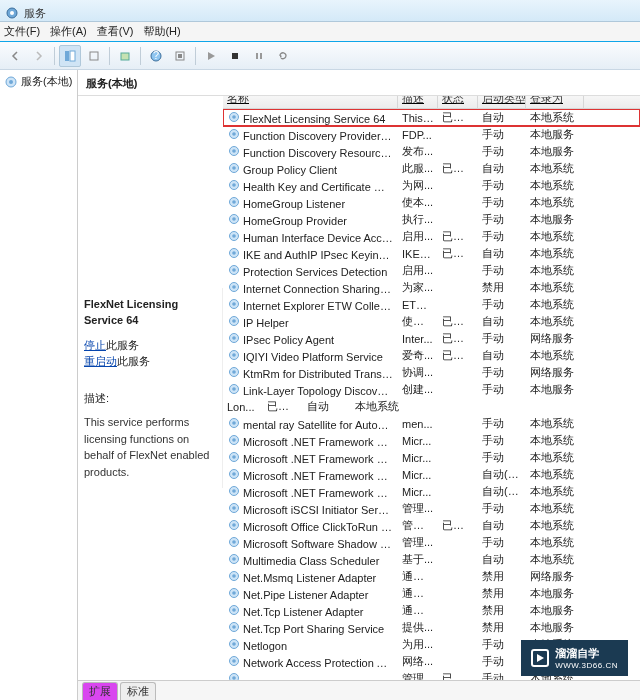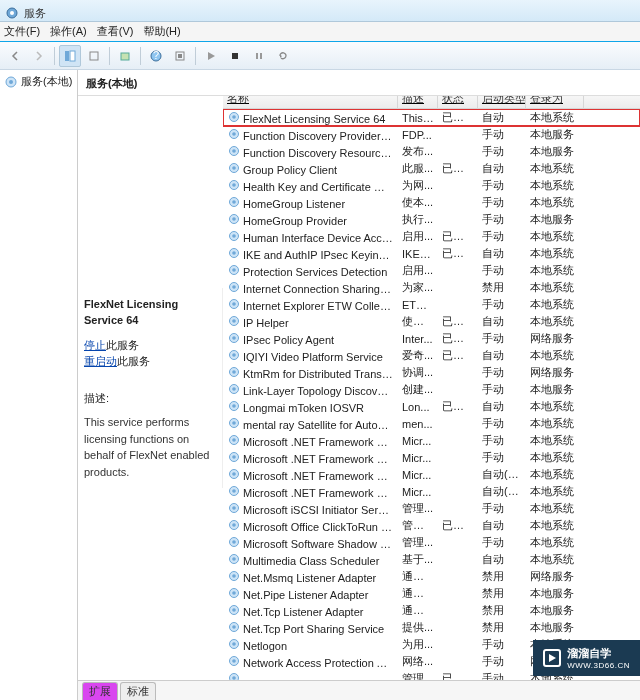--- a/index.html
+++ b/index.html
@@ -29,21 +29,21 @@
 .col { border-right: 1px solid #d6d6d6; padding: 2px 4px; color: #333; white-space: nowrap; overflow: hidden; }
 .c-name { width: 175px; } .c-desc { width: 40px; } .c-status { width: 40px; } .c-startup { width: 48px; } .c-logon { width: 58px; }
 .rows { flex: 1; overflow-y: auto; overflow-x: hidden; }
 .row { display: flex; height: 17px; align-items: center; color: #222; }
 .row .cell { white-space: nowrap; overflow: hidden; text-overflow: ellipsis; padding: 0 4px; }
 .row .ic { width: 14px; display: inline-flex; align-items: center; justify-content: center; margin-right: 2px; }
 .row.hl { outline: 2px solid #d33; outline-offset: -1px; }
 .tabs { height: 20px; border-top: 1px solid #ccc; display: flex; align-items: flex-end; padding-left: 4px; gap: 2px; background: #f6f6f6; }
 .tab { border: 1px solid #bbb; border-bottom: none; padding: 1px 6px; background: #d946ef; border-radius: 3px 3px 0 0; font-size: 11px; color: #333; }
 .tab.inactive { background: #eee; }
-.watermark { position: absolute; right: 0; bottom: 24px; background: #1b3a52; color: #fff; padding: 6px 10px; display: flex; align-items: center; gap: 6px; font-size: 13px; }
+.watermark { position: absolute; right: 12px; bottom: 24px; background: #1b3a52; color: #fff; padding: 6px 10px; display: flex; align-items: center; gap: 6px; font-size: 13px; }
 .watermark .play { width: 18px; height: 18px; border: 2px solid #fff; border-radius: 3px; display: inline-flex; align-items: center; justify-content: center; }
 svg { display: block; }
 .rows::-webkit-scrollbar { width: 16px; }
 .rows::-webkit-scrollbar-track { background: #f0f0f0; }
 .rows::-webkit-scrollbar-thumb { background: #c5c5c5; border: 1px solid #aaa; }
 </style>
 </head>
 <body>
 
 <div class="titlebar">
@@ -361,26 +361,20 @@
                     <circle cx="6" cy="6" r="4.5" fill="#cde4f7" stroke="#6fa8d8"></circle>
                     <circle cx="6" cy="6" r="1.8" fill="#6fa8d8"></circle>
                   </svg>
                 </span><span>Link-Layer Topology Discovery Ma...</span></div>
               <div class="cell c-desc">创建...</div>
               <div class="cell c-status"></div>
               <div class="cell c-startup">手动</div>
               <div class="cell c-logon">本地服务</div>
             </div>
             <div class="row">
-              <div class="cell c-name"><span class="ic">
-                  <svg width="12" height="12" viewBox="0 0 12 12">
-                    <circle cx="6" cy="6" r="4.5" fill="#cde4f7" stroke="#6fa8d8"></circle>
-                    <circle cx="6" cy="6" r="1.8" fill="#6fa8d8"></circle>
-                  </svg>
-                </span><span>Longmai mToken IOSVR</span></div>
               <div class="cell c-desc">Lon...</div>
               <div class="cell c-status">已启动</div>
               <div class="cell c-startup">自动</div>
               <div class="cell c-logon">本地系统</div>
             </div>
             <div class="row">
               <div class="cell c-name"><span class="ic">
                   <svg width="12" height="12" viewBox="0 0 12 12">
                     <circle cx="6" cy="6" r="4.5" fill="#cde4f7" stroke="#6fa8d8"></circle>
                     <circle cx="6" cy="6" r="1.8" fill="#6fa8d8"></circle>

